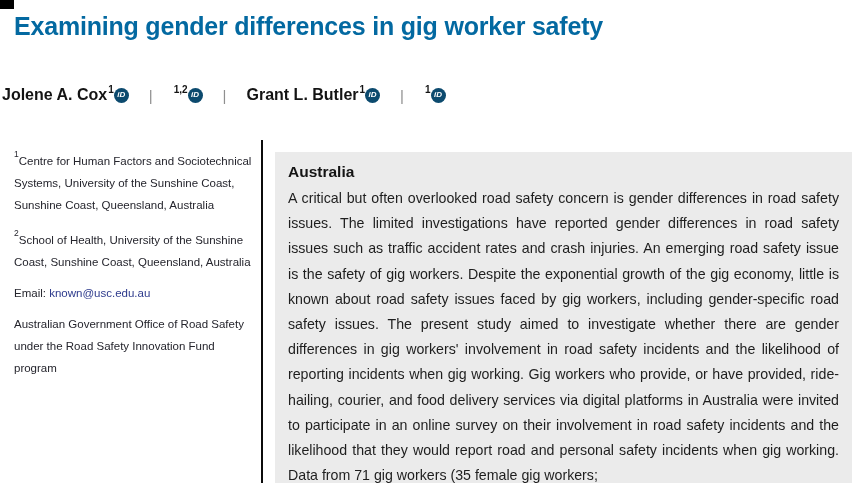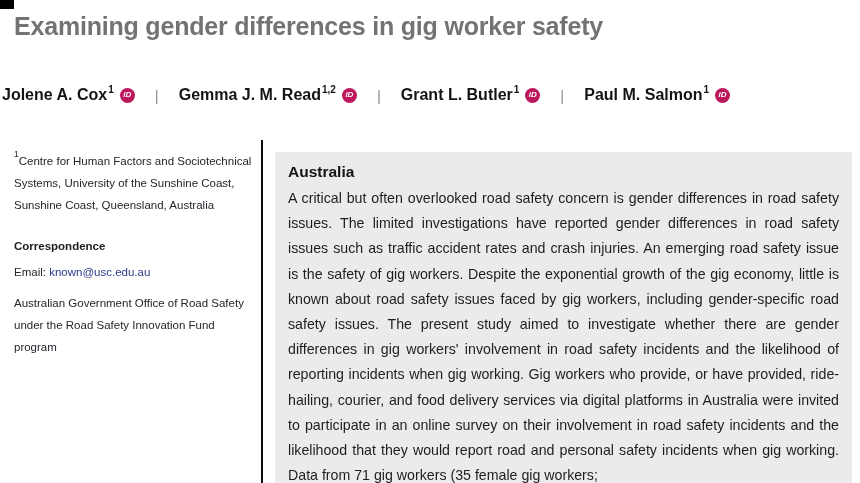--- a/index.html
+++ b/index.html
@@ -10,34 +10,34 @@
     background: #ffffff;
     font-family: "Liberation Sans", sans-serif;
     color: #1b1b1b;
   }
   .corner-mark {
     position: absolute; left: 0; top: 0;
     width: 14px; height: 9px; background: #000;
   }
   .title {
     position: absolute; left: 14px; top: 12px; width: 820px;
-    font-size: 25px; font-weight: 800; letter-spacing: -0.2px; color: #737373;
+    font-size: 25px; font-weight: 800; letter-spacing: -0.2px; color: #0369a1;
   }
   .authors {
     position: absolute; left: 2px; top: 86px; width: 840px;
     display: flex; align-items: center;
     font-size: 16px; font-weight: 700; color: #141414;
   }
   .author { display: inline-flex; align-items: center; white-space: nowrap; }
   .author sup { font-size: 10px; vertical-align: super; position: relative; top: -6px; margin-left: 1px; font-weight: 700; }
   .sep { color: #8f8f8f; font-weight: 400; font-size: 15px; margin: 0 20px; }
   .orcid {
     display: inline-flex; align-items: center; justify-content: center;
     width: 15px; height: 15px; border-radius: 50%;
-    background: #be185d; margin-left: 6px; cursor: pointer; flex: none;
+    background: #0c4a6e; cursor: pointer; flex: none;
   }
   .orcid .orcid-id {
     color: #ffffff; font-size: 8px; font-weight: 700; line-height: 1;
     font-style: italic;
   }
   .left-col {
     position: absolute; left: 14px; top: 146px; width: 242px;
     font-size: 11.5px; line-height: 22px; color: #25252d;
   }
   .left-col p { margin: 0 0 9px 0; }
@@ -73,48 +73,46 @@
 <div class="authors">
   <span class="author">
     <span>Jolene A. Cox</span>
       <sup>1</sup>
     <span class="orcid">
         <span class="orcid-id">iD</span>
       </span>
   </span>
   <span class="sep">|</span>
   <span class="author">
-    <span>Gemma J. M. Read</span>
       <sup>1,2</sup>
     <span class="orcid">
         <span class="orcid-id">iD</span>
       </span>
   </span>
   <span class="sep">|</span>
   <span class="author">
     <span>Grant L. Butler</span>
       <sup>1</sup>
     <span class="orcid">
         <span class="orcid-id">iD</span>
       </span>
   </span>
   <span class="sep">|</span>
   <span class="author">
-    <span>Paul M. Salmon</span>
       <sup>1</sup>
     <span class="orcid">
         <span class="orcid-id">iD</span>
       </span>
   </span>
 </div>
 
 <div class="left-col">
   <p class="affil"><sup>1</sup><span>Centre for Human Factors and Sociotechnical Systems, University of the Sunshine Coast, Sunshine Coast, Queensland, Australia</span></p>
+  <p class="affil"><sup>2</sup><span>School of Health, University of the Sunshine Coast, Sunshine Coast, Queensland, Australia</span></p>
 
-  <div class="small-heading">Correspondence</div>
   <p><span>Email: </span><a class="email">known@usc.edu.au</a></p>
 
   <p>Australian Government Office of Road Safety under the Road Safety Innovation Fund program</p>
 </div>
 
 <div class="divider"></div>
 
 <div class="abstract-panel">
   <h2 class="abstract-heading">Australia</h2>
   <p class="abstract-body">A critical but often overlooked road safety concern is gender differences in road safety issues. The limited investigations have reported gender differences in road safety issues such as traffic accident rates and crash injuries. An emerging road safety issue is the safety of gig workers. Despite the exponential growth of the gig economy, little is known about road safety issues faced by gig workers, including gender-specific road safety issues. The present study aimed to investigate whether there are gender differences in gig workers' involvement in road safety incidents and the likelihood of reporting incidents when gig working. Gig workers who provide, or have provided, ride-hailing, courier, and food delivery services via digital platforms in Australia were invited to participate in an online survey on their involvement in road safety incidents and the likelihood that they would report road and personal safety incidents when gig working. Data from 71 gig workers (35 female gig workers;</p>

